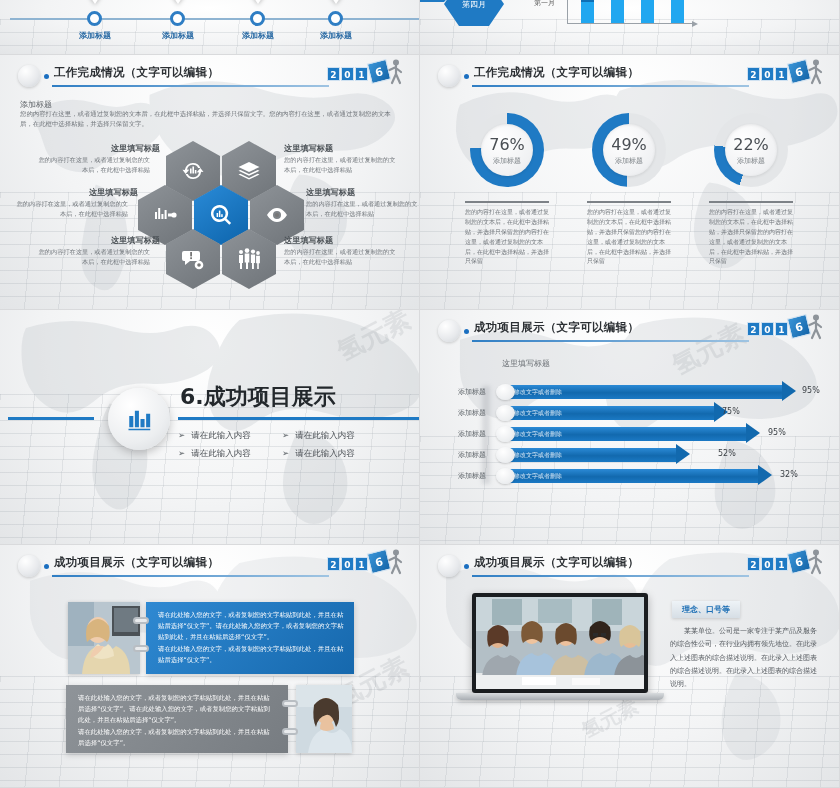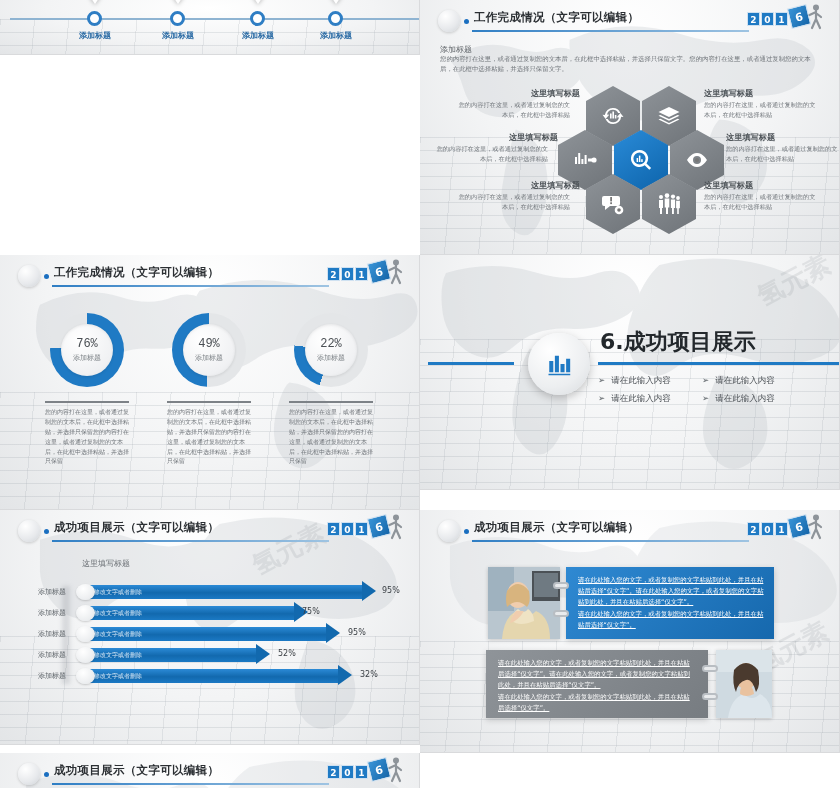--- a/index.html
+++ b/index.html
@@ -102,21 +102,21 @@
 
   
   .donut { position: absolute; width: 74px; height: 74px; border-radius: 50%; }
   .donut .ring { position: absolute; inset: 0; border-radius: 50%; }
   .donut .hole {
     position: absolute; inset: 11px; border-radius: 50%;
     background: radial-gradient(circle at 36% 30%,#ffffff,#f0f1f3 70%,#e2e4e6);
     box-shadow: inset 0 1px 3px rgba(0,0,0,.07), 0 1px 3px rgba(0,0,0,.10);
     display: flex; flex-direction: column; align-items: center; justify-content: center;
   }
-  .donut .pct { font-size: 12px; color: #4a4f54; font-family: Liberation Mono, monospace; }
+  .donut .pct { font-size: 16px; color: #4a4f54; }
   .donut .dlab { font-size: 7px; color: #7b8085; margin-top: 2px; }
   .d-rule { position: absolute; width: 84px; height: 2px; background: #7d8287; }
   .d-text { position: absolute; width: 84px; font-size: 6px; color: #70757a; line-height: 1.65; }
 
   
   .sec-circle {
     position: absolute; width: 62px; height: 62px; border-radius: 50%;
     background: radial-gradient(circle at 36% 28%,#ffffff,#eceef0 62%,#d7dadd);
     box-shadow: 0 3px 8px rgba(0,0,0,.22); display: flex; align-items: center; justify-content: center;
   }
@@ -148,21 +148,21 @@
     border-left: 14px solid #1269ae;
   }
   .arow .aval { position: absolute; top: 2px; font-size: 8px; color: #3a3f44; }
   .arow-shadow { position: absolute; width: 8px; background: rgba(120,125,130,.22); filter: blur(2px); }
 
   
   .photo { position: absolute; overflow: hidden; background: #cfd4d8; box-shadow: 0 1px 4px rgba(0,0,0,.2); }
   .photo svg { width: 100%; height: 100%; display: block; }
   .blk-blue { position: absolute; background: linear-gradient(135deg,#2f89d2,#1668ad); box-shadow: 0 2px 6px rgba(0,0,0,.18); }
   .blk-gray { position: absolute; background: linear-gradient(135deg,#8f9499,#777c81); box-shadow: 0 2px 6px rgba(0,0,0,.18); }
-  .blk-txt { position: absolute; font-size: 6.4px; line-height: 1.75; color: #fff; text-decoration: underline; }
+  .blk-txt { position: absolute; font-size: 6.4px; line-height: 1.75; color: #fff; }
   .clip { position: absolute; width: 16px; height: 7px; border: 2px solid #b9bec3; border-radius: 4px; background: #e9ebed; }
 
   
   .laptop-screen { position: absolute; background: #1a1d20; border-radius: 3px; padding: 4px; box-shadow: 0 3px 8px rgba(0,0,0,.28); }
   .laptop-screen .inner { width: 100%; height: 100%; overflow: hidden; background: #b7c2c9; }
   .laptop-base { position: absolute; height: 7px; background: linear-gradient(to bottom,#d8dbde,#a9aeb3); border-radius: 0 0 5px 5px; box-shadow: 0 2px 5px rgba(0,0,0,.22); }
   .tag-blue {
     position: absolute; font-size: 8px; font-weight: bold; color: #1d6fb5; padding: 3px 10px;
     background: linear-gradient(to bottom,#eef3f7,#d6dee5); box-shadow: 0 1px 3px rgba(0,0,0,.16);
   }
@@ -189,20 +189,41 @@
 
     <div class="tl-pin" style="left:258px"></div>
     <div class="tl-node" style="left:250px"></div>
     <div class="tl-label" style="left:258px">添加标题</div>
 
     <div class="tl-pin" style="left:336px"></div>
     <div class="tl-node" style="left:328px"></div>
     <div class="tl-label" style="left:336px">添加标题</div>
   </div>
 
+  <div class="slide r1">
+    <div class="floor tall"></div>
+
+    <div class="hex-b" style="left:-18px;top:-28px;width:56px;height:30px"></div>
+    <div class="hex-b" style="left:24px;top:-18px;width:60px;height:44px">
+      <span>第四月</span>
+    </div>
+
+    <div class="minibar" style="left:147px;top:-38px;width:125px;height:62px">
+      <div class="vaxis"></div>
+      <div class="axis"></div>
+      <div class="arrowtip"></div>
+      <div class="bar" style="left:14px;height:36px">
+          <i style="height:15px"></i>
+        </div>
+      <div class="bar" style="left:44px;height:45px"></div>
+      <div class="bar" style="left:74px;height:53px"></div>
+      <div class="bar" style="left:104px;height:50px"></div>
+      <div class="mlabel" style="left:-33px;bottom:16px">第一月</div>
+    </div>
+  </div>
 
   <div class="slide r2">
     <div class="worldmap">
       <svg viewBox="0 0 420 255" preserveAspectRatio="none">
         <path fill="#c2c7cc" d="M30 60 q30-22 64-12 22 7 36 2 18-6 30 6 8 8 2 20-8 16-28 18-18 2-30 14-14 14-34 8-20-6-26-26-6-20-14-30z"></path>
         <path fill="#c2c7cc" d="M150 40 q52-24 110-6 44 14 84 6 28-6 46 10 12 12 0 26-20 22-56 20-40-2-66 14-28 18-60 8-30-10-46-34-14-22-12-44z"></path>
         <path fill="#c2c7cc" d="M96 130 q24 8 30 36 6 30-6 56-10 22-26 10-16-12-12-42 4-30 14-60z"></path>
         <path fill="#c2c7cc" d="M300 120 q32 2 44 28 10 24-6 44-16 20-36 8-20-12-16-42 4-28 14-38z"></path>
       </svg>
     </div>
@@ -464,21 +485,21 @@
       <div class="aval" style="left:310px">95%</div>
     </div>
 
     <div class="arow" style="left:38px;top:137px;width:360px">
       <div class="albl">添加标题</div>
       <div class="acap"></div>
       <div class="abody" style="width:170px">
         <span>修改文字或者删除</span>
       </div>
       <div class="atip" style="left:218px"></div>
-      <div class="aval" style="left:240px">52%</div>
+      <div class="aval" style="left:260px">52%</div>
     </div>
 
     <div class="arow" style="left:38px;top:158px;width:360px">
       <div class="albl">添加标题</div>
       <div class="acap"></div>
       <div class="abody" style="width:252px">
         <span>修改文字或者删除</span>
       </div>
       <div class="atip" style="left:300px"></div>
       <div class="aval" style="left:322px">32%</div>
@@ -612,15 +633,16 @@
 
           <rect x="0" y="78" width="168" height="14" fill="#eef0f1"></rect>
           <rect x="46" y="80" width="34" height="8" fill="#ffffff"></rect>
           <rect x="96" y="81" width="28" height="7" fill="#fafafa"></rect>
         </svg>
       </div>
     </div>
     <div class="laptop-base" style="left:36px;top:148px;width:208px"></div>
 
     <div class="tag-blue" style="left:252px;top:56px">理念、口号等</div>
+    <div class="para" style="left:250px;top:80px">某某单位。公司是一家专注于某产品及服务的综合性公司，在行业内拥有领先地位。在此录入上述图表的综合描述说明。在此录入上述图表的综合描述说明。在此录入上述图表的综合描述说明。</div>
   </div>
 
 </div>
 
 </body></html>

